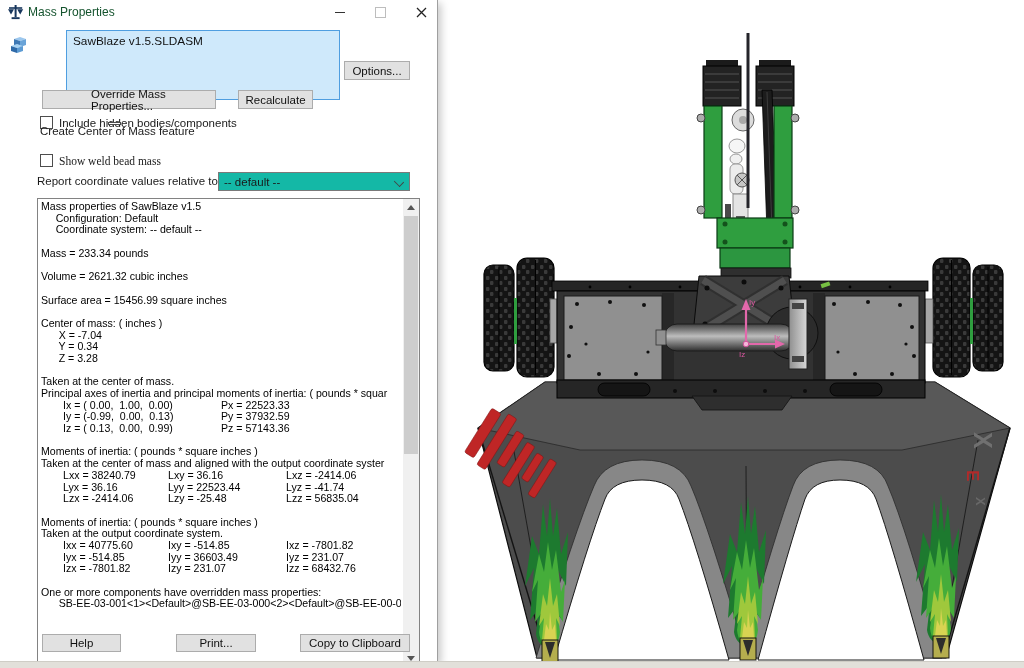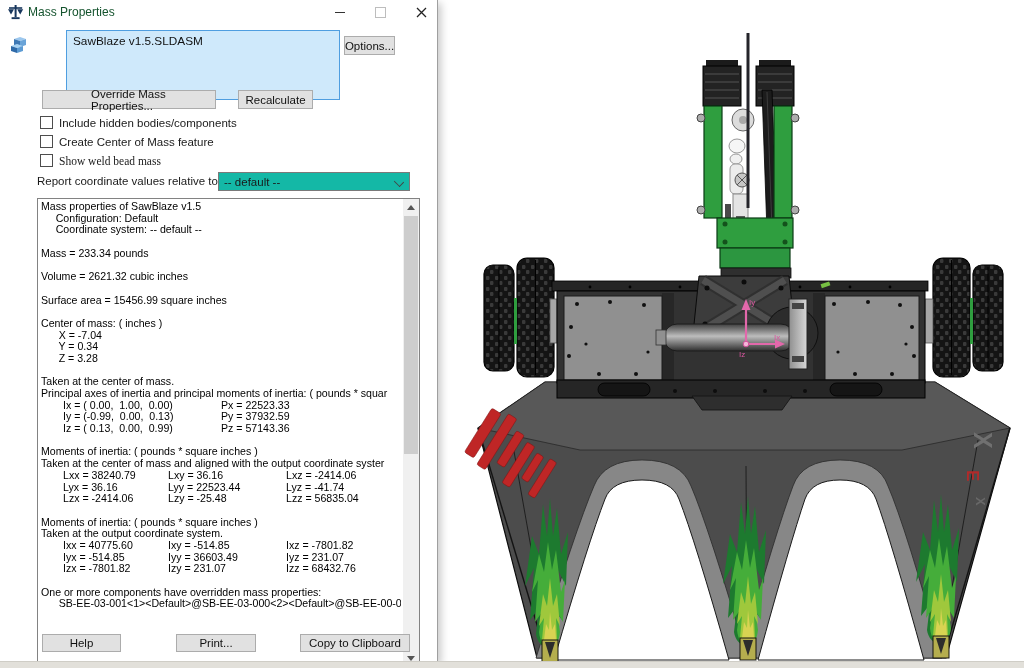--- a/index.html
+++ b/index.html
@@ -21,30 +21,30 @@
   .capbtn{position:absolute;top:0;width:32px;height:24px;display:flex;align-items:center;justify-content:center;}
   .cap-min{left:324px;} .cap-max{left:364px;} .cap-close{left:405px;}
   .minglyph{width:10px;height:0;border-top:1.4px solid #333;}
   .maxglyph{width:9px;height:9px;border:1px solid #bdbdbd;}
 
   .fileicon{position:absolute;left:11px;top:36px;}
   .filebox{position:absolute;left:37px;top:30px;width:274px;height:70px;background:#cfe9fb;
            border:1.5px solid #4f9ee0;padding:3px 6px;box-sizing:border-box;font-size:11.8px;color:#111;margin-left:29px;}
   .btn{position:absolute;background:#e1e1e1;border:1px solid #acacac;display:flex;align-items:center;
        justify-content:center;font-size:11.5px;color:#111;box-sizing:border-box;cursor:default;}
-  .btn-options{left:344px;top:36px;width:51px;height:19px;}
+  .btn-options{left:344px;top:61px;width:66px;height:19px;}
   .btn-override{left:42px;top:90px;width:174px;height:19px;padding-left:48px;}
   .btn-recalc{left:238px;top:90px;width:75px;height:19px;text-align:right;}
   .btn-help{left:42px;top:634px;width:79px;height:18px;}
   .btn-print{left:176px;top:634px;width:80px;height:18px;}
   .btn-copy{left:300px;top:634px;width:110px;height:18px;}
 
   .cbrow{position:absolute;left:40px;height:15px;display:flex;align-items:center;text-align:right;}
   .cbrow .box{width:13px;height:13px;background:#fff;border:1px solid #4d4d4d;margin-right:6px;box-sizing:border-box;}
-  .cb1{top:115px;} .cb2{top:134px;} .cb3{top:153px;font-family:Liberation Serif, serif;}
+  .cb1{top:115px;} .cb2{top:122px;flex-direction:column;} .cb3{top:153px;font-family:Liberation Serif, serif;}
 
   .reportlabel{position:absolute;left:37px;top:175px;}
   .dropdown{position:absolute;left:218px;top:172px;width:192px;height:19px;background:#14b8a6;border:1px solid #7a7a7a;
             box-sizing:border-box;display:flex;align-items:center;padding-left:5px;}
   .dropdown .chev{position:absolute;right:6px;top:5px;width:7px;height:7px;border-right:1.4px solid #444;
                   border-bottom:1.4px solid #444;transform:rotate(45deg) scaleY(.8);}
 
   .reportbox{position:absolute;left:37px;top:198px;width:383px;height:484px;border:1px solid #828282;
              background:#fff;box-sizing:border-box;overflow:hidden;padding-left:44px;}
   .rtext{position:absolute;left:3px;top:2px;right:18px;bottom:16px;font-size:10.6px;line-height:11.7px;

